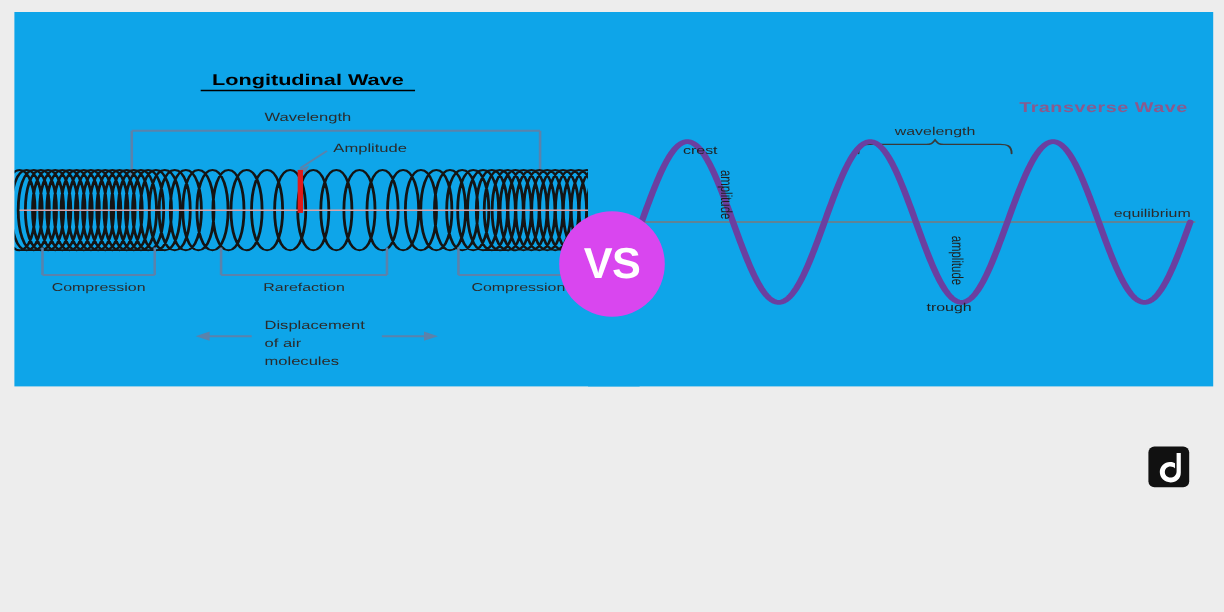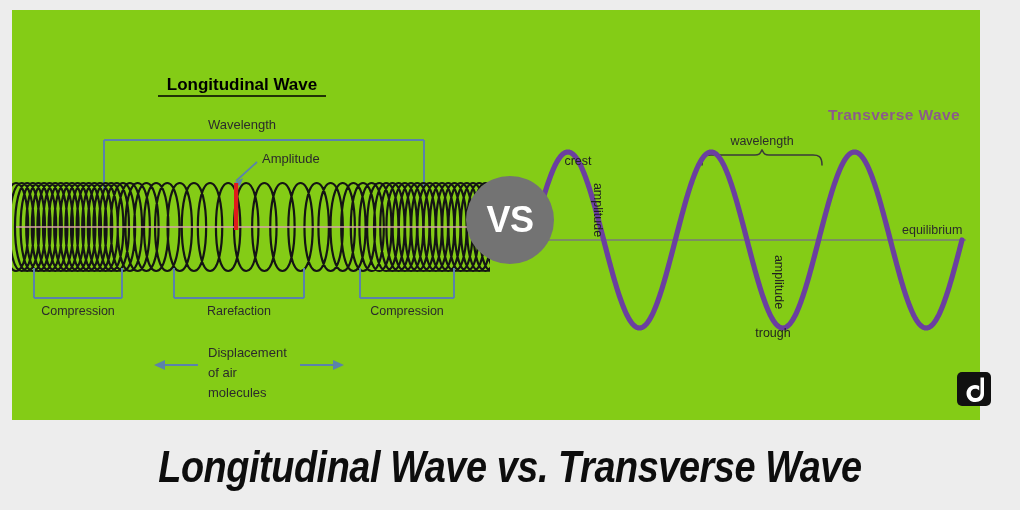--- a/index.html
+++ b/index.html
@@ -7,37 +7,38 @@
     width:1020px;height:510px;
     background:#ededed;
     font-family:"Liberation Sans", sans-serif;
     overflow:hidden;
     position:relative;
   }
   #stage{position:absolute;left:0;top:0;width:1020px;height:510px;}
 
   .panel{
     position:absolute;
-    background:#84cc16;
+    background:#0ea5e9;
     top:10px;
-    height:410px;
+    height:312px;
     overflow:hidden;
+    padding-left:31px;
   }
   #panel-left{left:12px;width:490px;}
   #panel-right{left:490px;width:490px;}
 
   .panel-svg{position:absolute;left:0;top:0;width:100%;height:100%;display:block;}
 
   
   #vs-badge{
     position:absolute;
     left:466px;top:176px;
     width:88px;height:88px;
     border-radius:50%;
-    background:#737373;
+    background:#d946ef;
     display:flex;align-items:center;justify-content:center;
     z-index:40;
   }
   #vs-badge .vs-text{
     color:#ffffff;
     font-family:"Liberation Sans", sans-serif;
     font-weight:bold;
     font-size:36px;
     letter-spacing:-0.5px;
     line-height:1;
@@ -159,17 +160,14 @@
 
   <div id="logo">
     <svg width="34" height="34" viewBox="0 0 34 34">
       <path d="M23.5 5.5 L27 5.5 L27 22 C27 27 23.2 30 18.5 30 C13.2 30 9.5 26.2 9.5 21.4
                C9.5 16.6 13.2 12.9 18 12.9 C19.6 12.9 21 13.3 22.2 14 L22.2 18.4
                C21.2 17.4 19.9 16.8 18.3 16.8 C15.7 16.8 13.7 18.8 13.7 21.4
                C13.7 24 15.7 26 18.3 26 C21 26 23.5 24.2 23.5 20.7 Z" fill="#ffffff"></path>
     </svg>
   </div>
 
-  <div id="caption">
-    <span class="caption-text">Longitudinal Wave vs. Transverse Wave</span>
-  </div>
 
 </div>
 
 </body></html>

